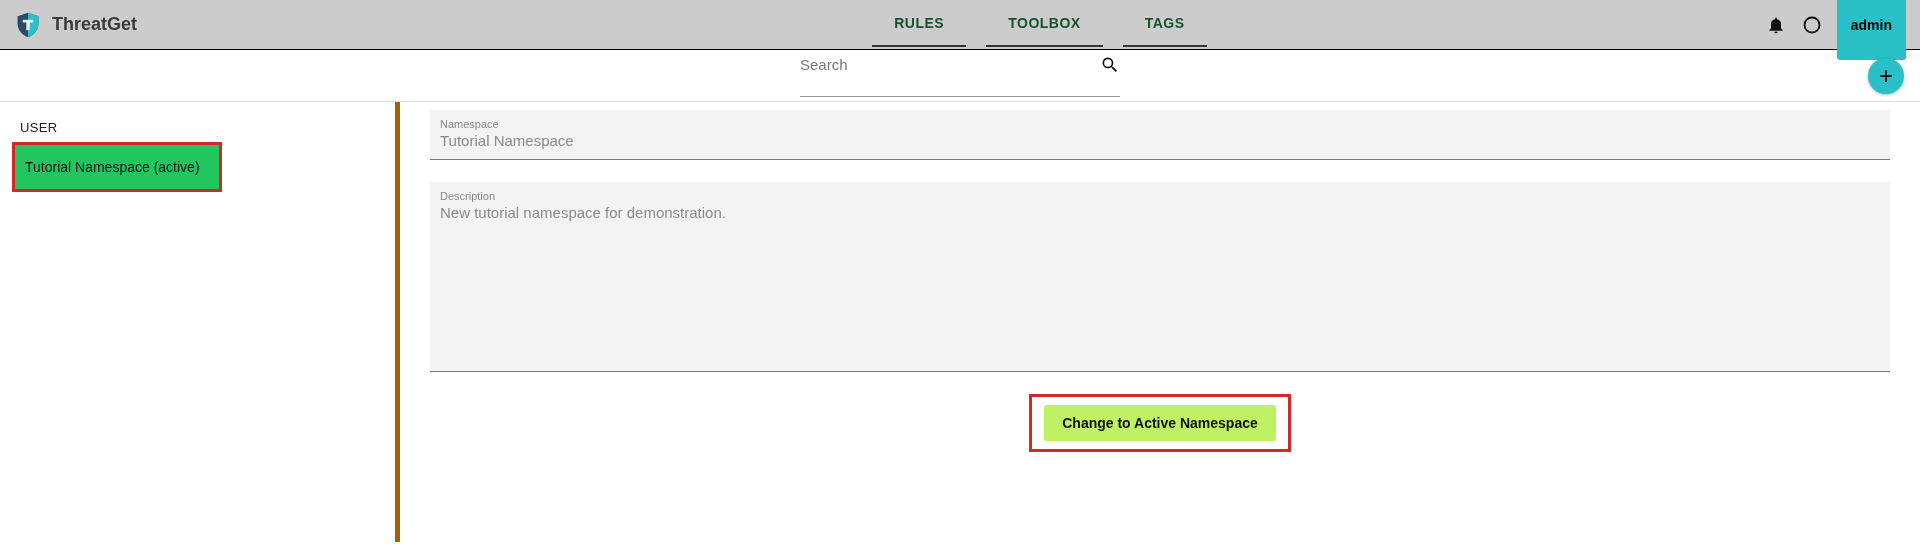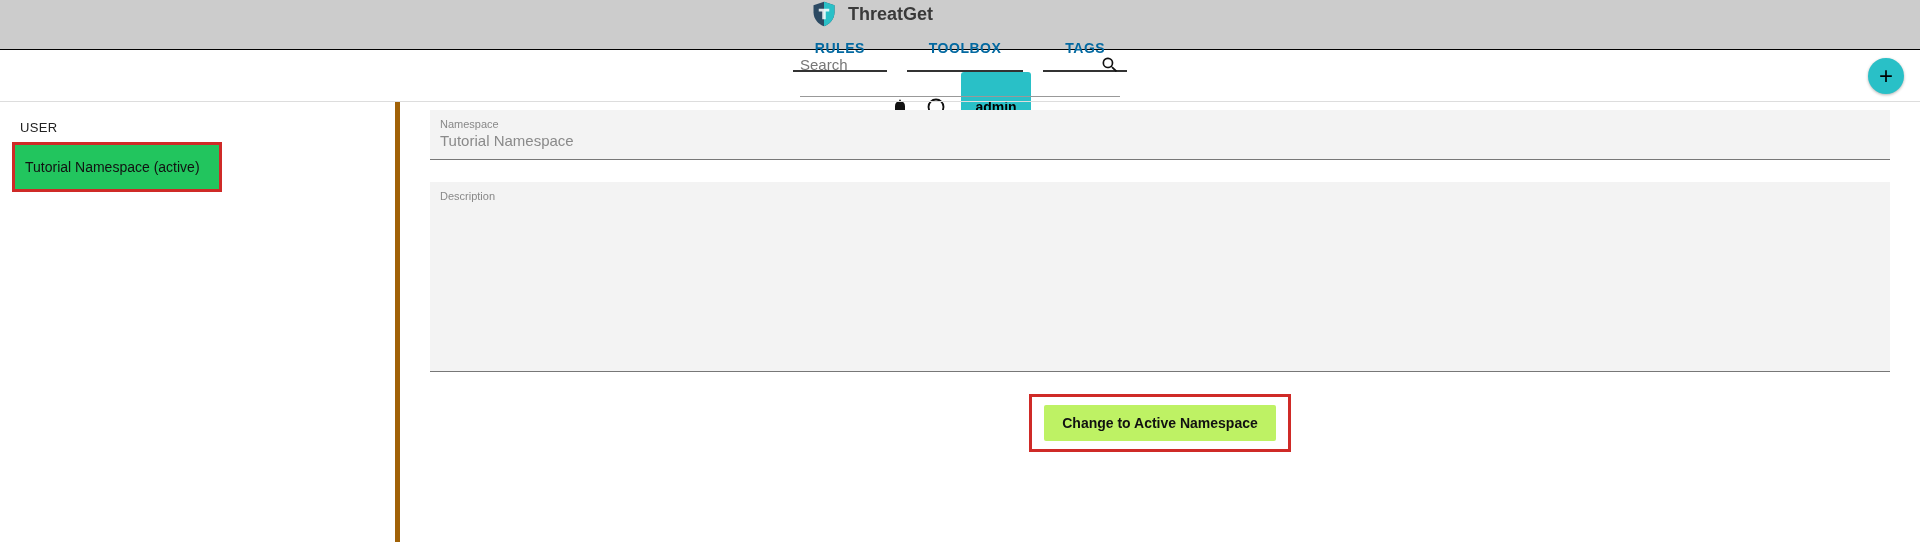--- a/index.html
+++ b/index.html
@@ -7,41 +7,40 @@
   body { width: 1920px; background: #fff; }
 
   
   .header {
     display: flex;
     align-items: center;
     height: 50px;
     background: #cccccc;
     border-bottom: 1px solid #000;
     padding: 0 14px;
-    flex-direction: column;
   }
   .brand {
     display: flex;
     align-items: center;
     gap: 10px;
     width: 300px;
   }
   .brand-logo { width: 28px; height: 28px; }
   .brand-name { font-size: 18px; font-weight: 600; color: #3a3a3a; }
 
   .nav {
     flex: 1;
     display: flex;
     justify-content: center;
     gap: 20px;
     align-items: center;
   }
   .nav-tab {
     font-weight: 700;
-    color: #0369a1;
+    color: #14532d;
     padding: 12px 22px 14px;
     border-bottom: 2px solid #333;
     letter-spacing: 0.5px;
     font-size: 14px;
     cursor: pointer;
   }
 
   .header-right {
     display: flex;
     align-items: center;
@@ -244,20 +243,21 @@
   </div>
 
   <div class="content">
     <div class="field-block">
       <div class="field-label">Namespace</div>
       <div class="field-value">Tutorial Namespace</div>
     </div>
 
     <div class="field-block description">
       <div class="field-label">Description</div>
+      <div class="field-value">New tutorial namespace for demonstration.</div>
     </div>
 
     <div class="action-row">
       <div class="action-highlight">
         <button class="change-btn">Change to Active Namespace</button>
       </div>
     </div>
   </div>
 </div>
 

